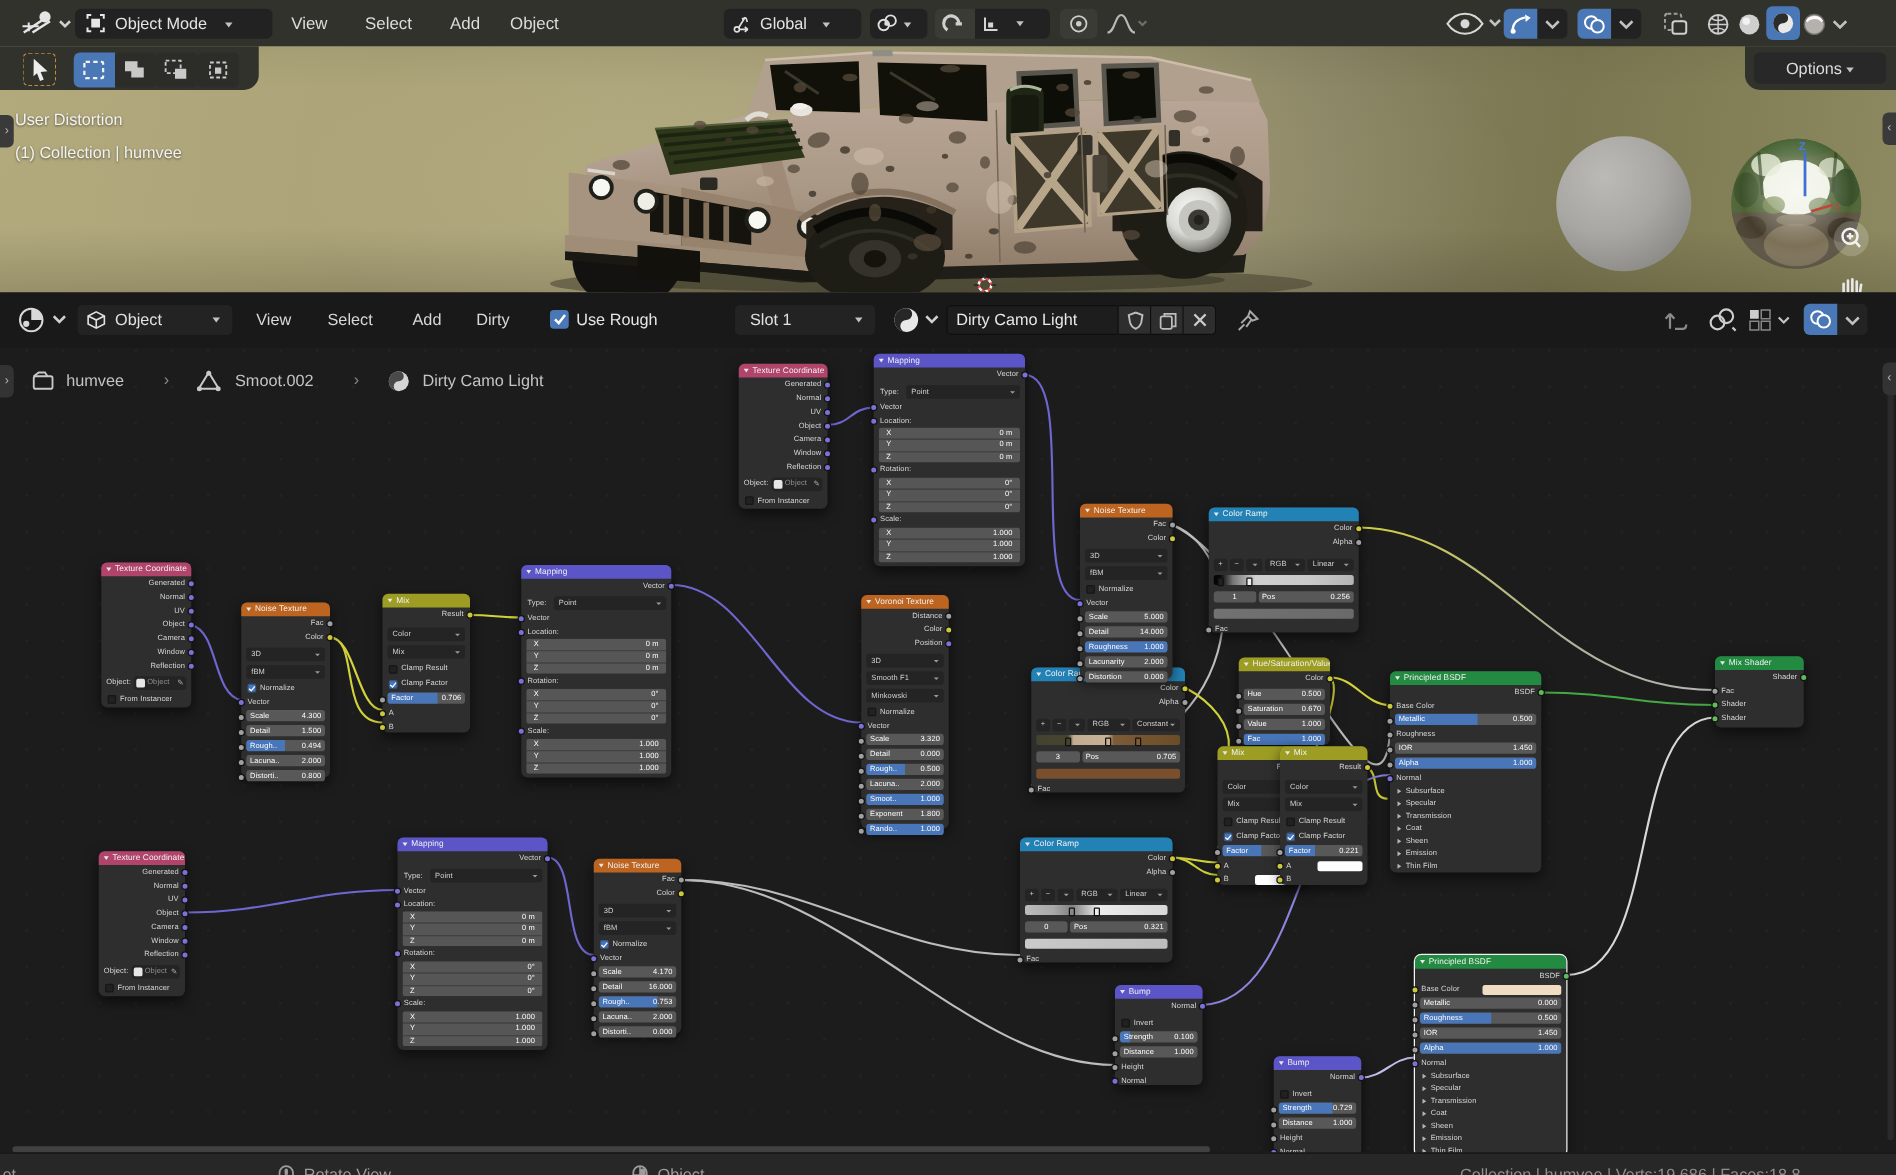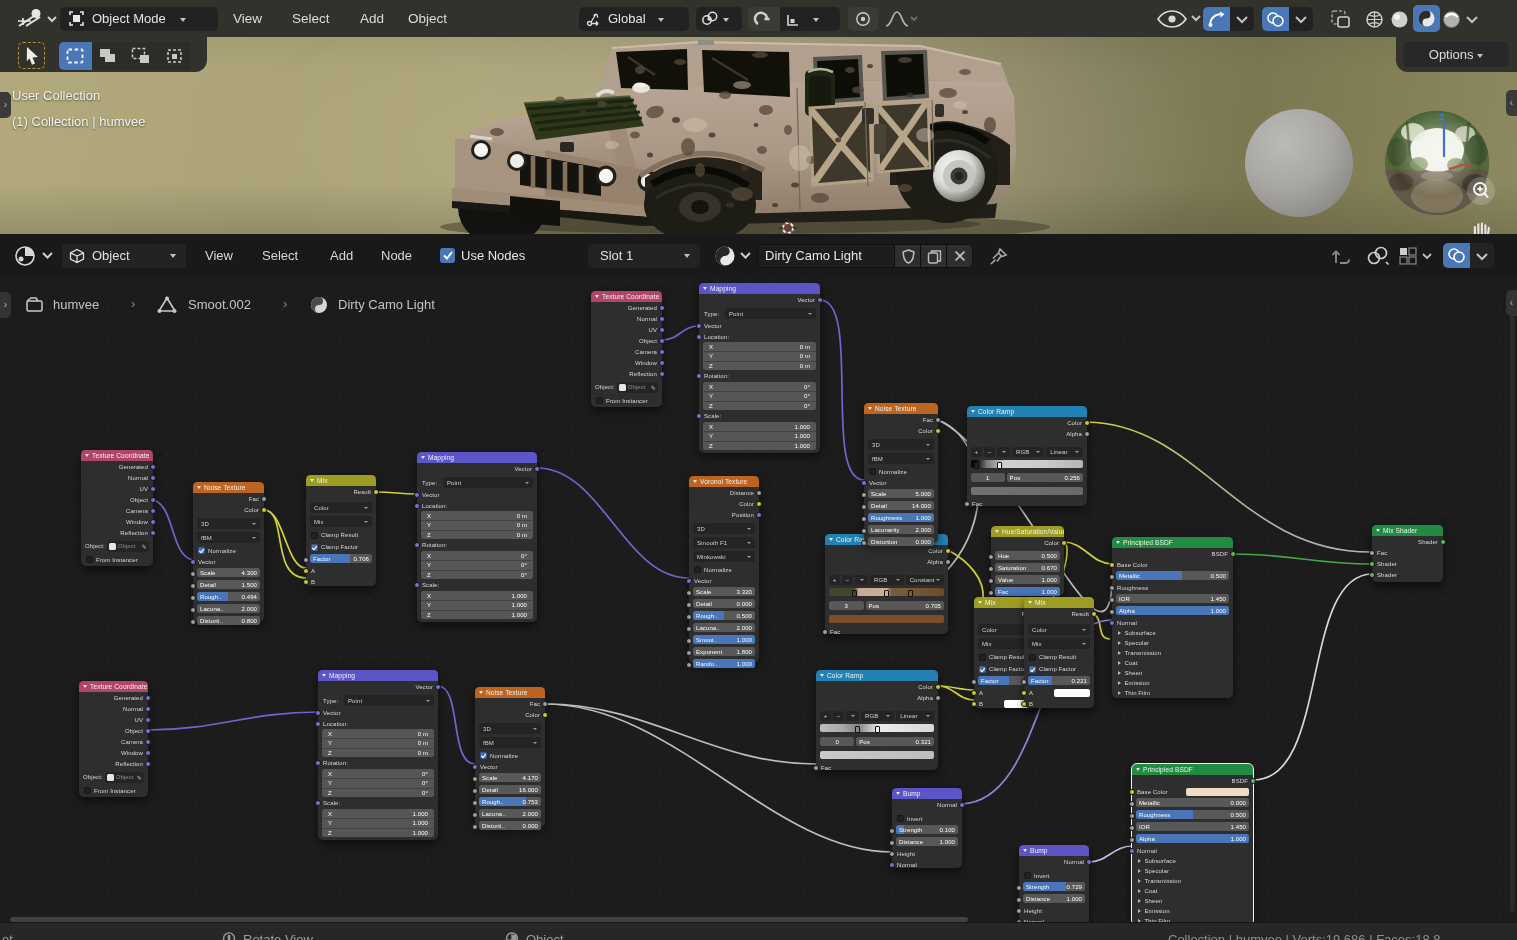--- a/index.html
+++ b/index.html
@@ -393,21 +393,21 @@
         <rect x="9" y="8" width="9" height="8" fill="#c9c9c9"></rect>
       </svg>
 <div class="toolb" style="left:158px;top:42px;width:33px;height:28px;background:#2c2c28"></div>
 <svg class="abs" style="left:164px;top:47px" width="21" height="18" viewBox="0 0 21 18">
         <rect x="4" y="3" width="13" height="12" fill="none" stroke="#c9c9c9" stroke-width="1.5" stroke-dasharray="3 2"></rect>
         <rect x="8" y="7" width="5" height="5" fill="#c9c9c9"></rect>
       </svg>
 
 <div class="abs" style="left:1403px;top:42px;width:106px;height:25px;background:#282828;border-radius:5px;color:#dcdcdc;font-size:13px;line-height:25px;text-align:center">Options <span class="car"></span></div>
 
-<span class="vptxt" style="left:12px;top:88px">User Collection</span>
+<span class="vptxt" style="left:12px;top:88px">User Distortion</span>
 <span class="vptxt" style="left:12px;top:114px">(1) Collection | humvee</span>
 
 <div class="tab" style="left:0;top:92px;border-radius:0 5px 5px 0">›</div>
 <div class="tab" style="left:1506px;top:90px;border-radius:5px 0 0 5px">‹</div>
 </div>
 
 <div id="ne">
 <svg style="position:absolute;left:0;top:0;pointer-events:none" width="1517" height="688" viewBox="0 0 1517 688">
         <path d="M153,266 C175,271 170,322 193,326" stroke="#6f67d0" stroke-width="1.7" fill="none"></path>
         <path d="M662,106 C680,106 681,92 699,92" stroke="#6f67d0" stroke-width="1.7" fill="none"></path>
@@ -1278,26 +1278,26 @@
 <circle cx="9" cy="14" r="2.5" fill="#d8d8d8"></circle>
 <path d="M31,8 l4.5,4.5 4.5,-4.5" stroke="#cfcfcf" stroke-width="2" fill="none"></path>
 </svg>
 <div class="dd2" style="left:62px;width:124px">
 <svg width="16" height="16" viewBox="0 0 16 16" style="vertical-align:-3.5px;margin:0 7px 0 7px">
             <path d="M8,1.5 L14.5,4.8 L14.5,11.2 L8,14.5 L1.5,11.2 L1.5,4.8 Z M1.5,4.8 L8,8 L14.5,4.8 M8,8 L8,14.5" fill="none" stroke="#e0e0e0" stroke-width="1.3"></path>
           </svg>Object<span class="car" style="position:absolute;right:10px;top:10px"></span></div>
 <span class="mi2" style="left:205px">View</span>
 <span class="mi2" style="left:262px">Select</span>
 <span class="mi2" style="left:330px">Add</span>
-<span class="mi2" style="left:381px">Node</span>
+<span class="mi2" style="left:381px">Dirty</span>
 <div class="abs" style="left:440px;top:14px;width:15px;height:15px;background:#4a77b5;border-radius:3px"></div>
 <svg class="abs" style="left:443px;top:17px" width="10" height="9" viewBox="0 0 10 9">
           <path d="M1,4.5 L4,7.5 L9,1" stroke="#fff" stroke-width="2" fill="none"></path>
         </svg>
-<span class="mi2" style="left:461px;color:#e6e6e6">Use Nodes</span>
+<span class="mi2" style="left:461px;color:#e6e6e6">Use Rough</span>
 <div class="dd2" style="left:588px;width:112px;padding-left:12px">Slot 1<span class="car" style="position:absolute;right:10px;top:10px"></span></div>
 <svg class="abs" style="left:712px;top:11px" width="44" height="22" viewBox="0 0 44 22">
 <circle cx="13" cy="11" r="9.5" fill="#e8e8e8"></circle>
 <path d="M13,1.5 A9.5,9.5 0 0 0 13,20.5 A4.75,4.75 0 0 1 13,11 A4.75,4.75 0 0 0 13,1.5" fill="#272727"></path>
 <path d="M29,8 l4.5,4.5 4.5,-4.5" stroke="#cfcfcf" stroke-width="2" fill="none"></path>
 </svg>
 <div class="abs" style="left:757px;top:10px;width:138px;height:24px;background:#1d1d1d;border:1px solid #0f0f0f;border-radius:4px 0 0 4px;color:#e8e8e8;font-size:13px;line-height:22px;padding-left:7px;white-space:nowrap;overflow:hidden">Dirty Camo Light</div>
 <div class="abs" style="left:895px;top:10px;width:26px;height:24px;background:#2e2e2e;border:1px solid #0f0f0f;border-left:none"></div>
 <svg class="abs" style="left:901px;top:15px" width="15" height="15" viewBox="0 0 15 15">
           <path d="M7.5,1 L13,3 L12,9 C11,12 9,13.5 7.5,14 C6,13.5 4,12 3,9 L2,3 Z" fill="none" stroke="#bdbdbd" stroke-width="1.5"></path>

